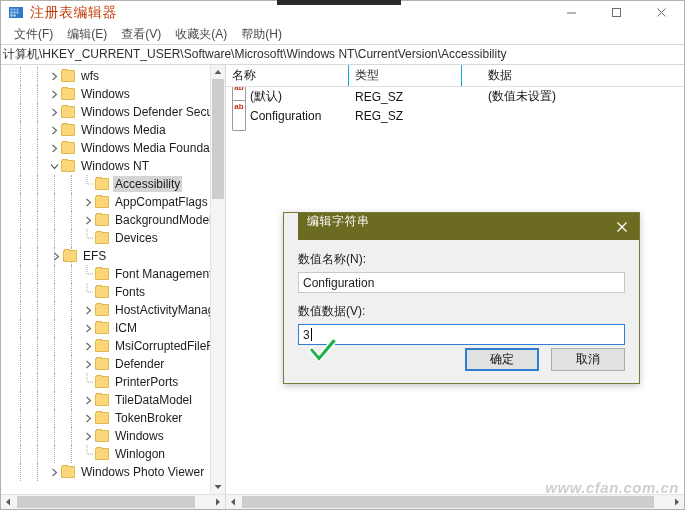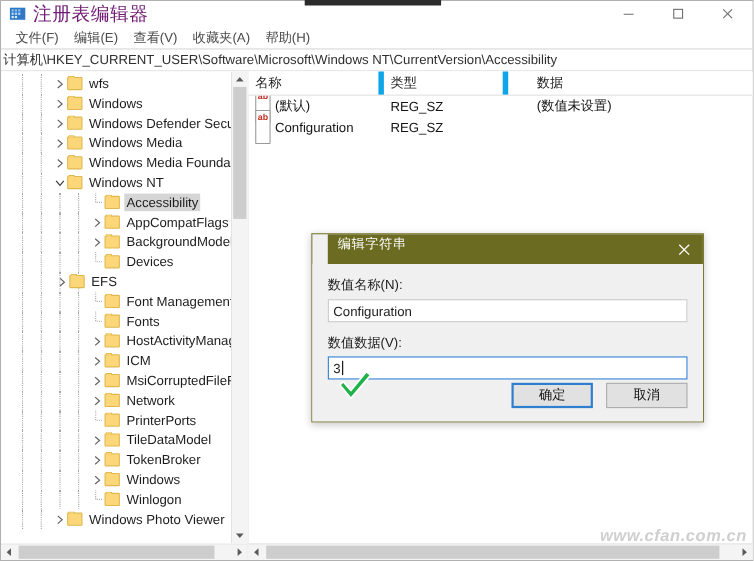--- a/index.html
+++ b/index.html
@@ -40,22 +40,22 @@
     position: relative;
   }
   .titlebar .app-icon {
     width: 16px; height: 16px;
     margin-left: 7px;
     margin-right: 6px;
     flex: none;
     position: relative;
   }
   .titlebar .app-title {
-    font-size: 17px;
-    color: #701a75;
+    font-size: 14px;
+    color: #c2410c;
     letter-spacing: 0.5px;
   }
   .win-controls {
     position: absolute;
     right: 0; top: 0;
     height: 23px;
     display: flex;
   }
   .win-btn {
     width: 45px;
@@ -258,21 +258,21 @@
     background: #ffffff;
     border-bottom: 1px solid #e1e1e1;
   }
   .list-header .col {
     font-size: 12px;
     color: #1c1c1c;
     display: flex;
     align-items: center;
     padding-left: 6px;
     box-sizing: border-box;
-    border-right: 5px solid #0ea5e9;
+    border-right: 1px solid #0ea5e9;
   }
   .col-name { width: 123px; flex: none; }
   .col-type { width: 113px; flex: none; }
   .col-data { flex: 1 1 auto; border-right: none !important; margin-left: 20px; }
 
   .list-body {
     flex: 1 1 auto;
     overflow: hidden;
     position: relative;
   }
@@ -707,21 +707,21 @@
               <div class="guide" style="left: 19px;"></div>
               <div class="guide" style="left: 36px;"></div>
               <div class="guide" style="left: 53px;"></div>
               <div class="guide" style="left: 70px;"></div>
               <span class="twisty">
                 <svg width="7" height="9" viewBox="0 0 7 9">
                   <path d="M1.5 1 L5.5 4.5 L1.5 8" fill="none" stroke="#636363" stroke-width="1.1"></path>
                 </svg>
               </span>
               <span class="folder"></span>
-              <span class="label">Network</span>
+              <span class="label">Defender</span>
             </div>
             <div class="tree-row" style="padding-left: 80px;">
               <div class="guide" style="left: 19px;"></div>
               <div class="guide" style="left: 36px;"></div>
               <div class="guide" style="left: 53px;"></div>
               <div class="guide" style="left: 70px;"></div>
               <span class="twisty">
                 <svg width="10" height="18" viewBox="0 0 10 18">
                   <path d="M4 0 L4 9 L10 9" fill="none" stroke="#a8a8a8" stroke-width="1" stroke-dasharray="1 1"></path>
                 </svg>

